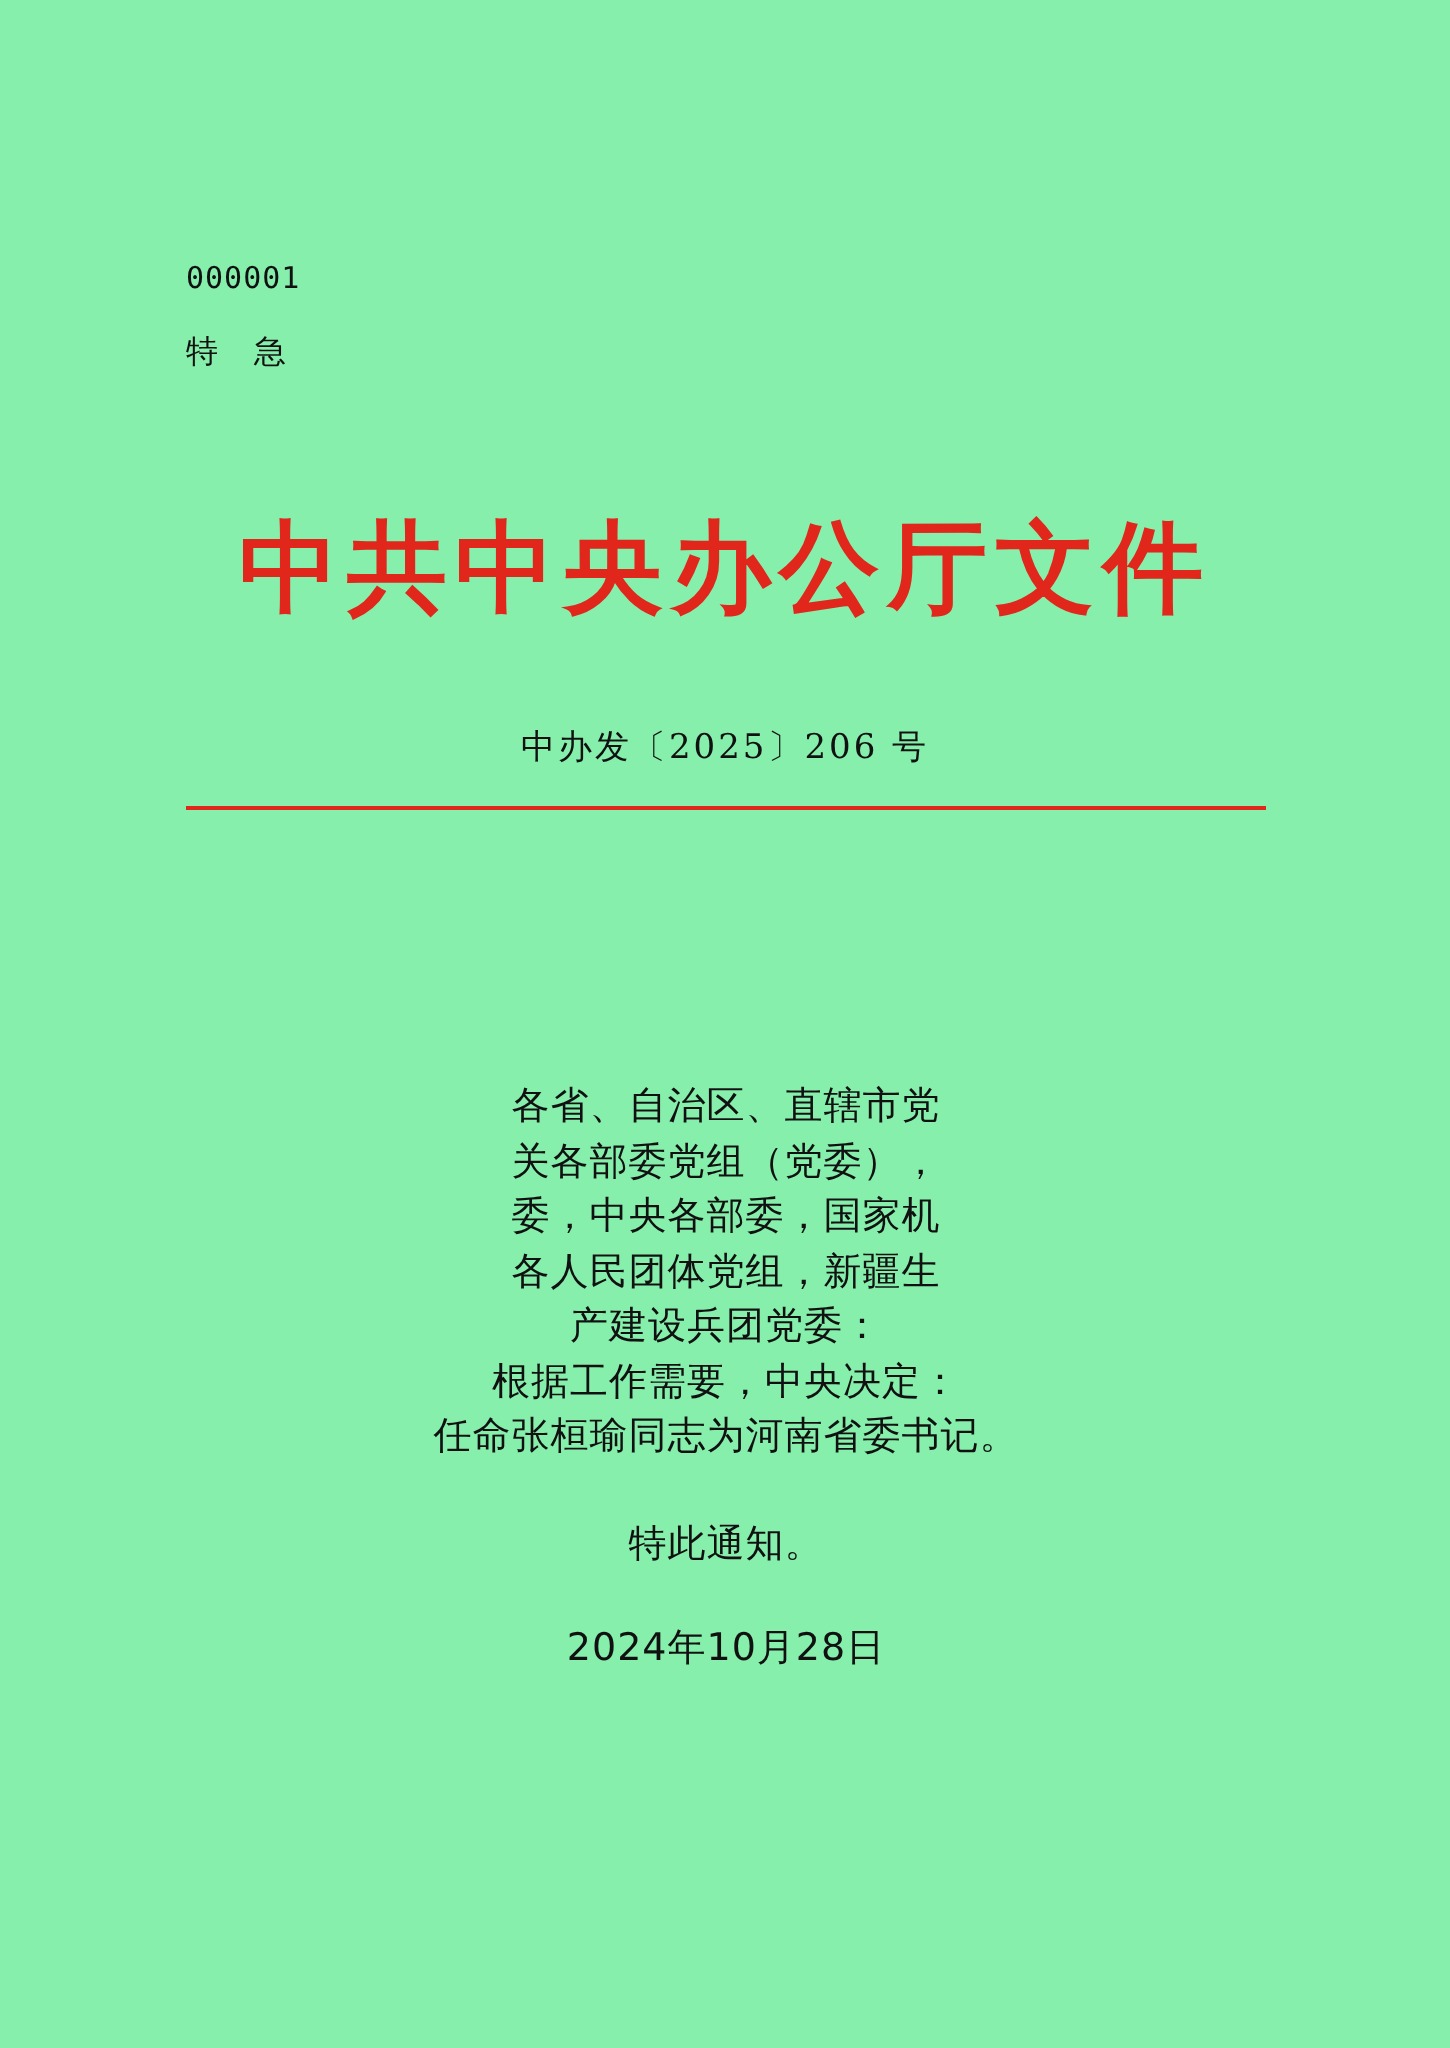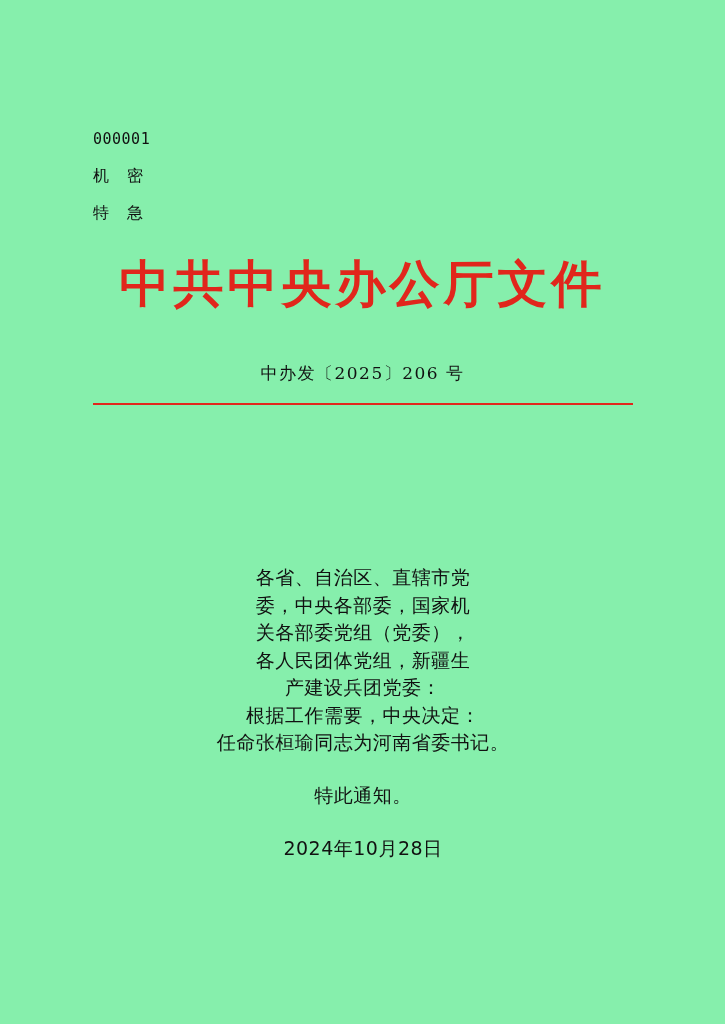--- a/index.html
+++ b/index.html
@@ -83,21 +83,21 @@
     top: 403px;
     width: 540px;
     height: 2px;
     background: #e1261c;
   }
 
   
   .body-wrap {
     position: absolute;
     left: 93px;
-    top: 564px;
+    top: 540px;
     width: 540px;
     text-align: center;
   }
   .addressee {
     display: inline-block;
     text-align: center;
     font-size: 19px;
     line-height: 1.45;
     color: #111111;
     letter-spacing: 0.5px;
@@ -134,38 +134,37 @@
     white-space: nowrap;
   }
 </style>
 </head>
 <body>
 
 <div class="page">
 
   <div class="meta-block">
     <div class="meta-serial">000001</div>
-    <div class="meta-line">机　密</div>
     <div class="meta-line">特　急</div>
   </div>
 
   <div class="masthead">
     <div class="masthead-title">中共中央办公厅文件</div>
   </div>
 
   <div class="doc-number">中办发〔2025〕206 号</div>
 
   <div class="red-rule"></div>
 
   <div class="body-wrap">
 
     <div class="addressee">
       <div>各省、自治区、直辖市党</div>
+      <div>关各部委党组（党委），</div>
       <div>委，中央各部委，国家机</div>
-      <div>关各部委党组（党委），</div>
       <div>各人民团体党组，新疆生</div>
       <div>产建设兵团党委：</div>
     </div>
 
     <div class="para">
       <div>根据工作需要，中央决定：</div>
       <div>任命张桓瑜同志为河南省委书记。</div>
     </div>
 
     <div class="closing">特此通知。</div>

